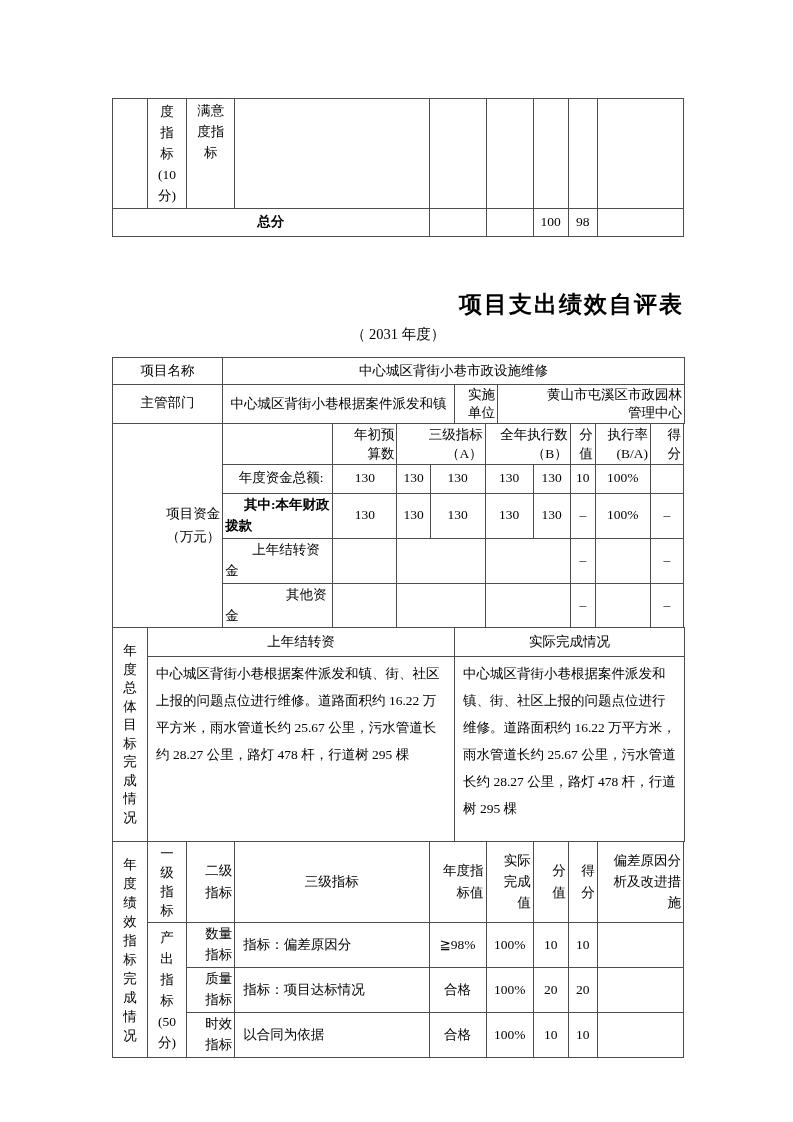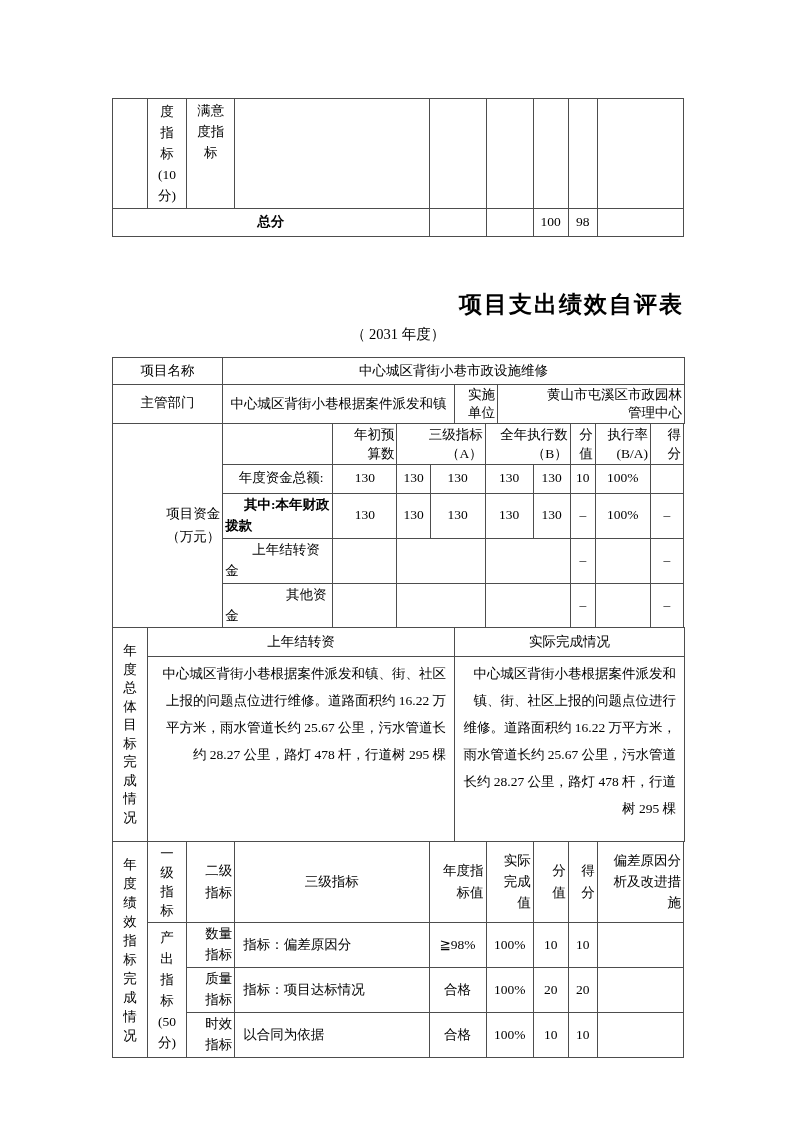--- a/index.html
+++ b/index.html
@@ -20,21 +20,21 @@
   }
   .pre { white-space:pre-line;text-align:right; }
   .bold { font-weight:bold; }
   .tL { text-align:left; }
   .vTop { vertical-align:top; }
   .vlabel { white-space:pre-line; line-height:19px; padding:2px 0; }
   .vlabel-sm { white-space:pre-line; line-height:21px; padding:2px 0; }
   .lh13 { line-height:1.32; }
   .lh14 { line-height:1.42; }
   .lh15 { line-height:1.55; }
-  .goal-text { text-align:right; vertical-align:top; line-height:27px; padding:3px 8px 3px 8px; }
+  .goal-text { text-align:left; vertical-align:top; line-height:27px; padding:3px 8px 3px 8px; }
   .indent1 { text-indent:1em; }
   .indent14 { text-indent:1.4em;font-weight:bold; }
   .indent2 { text-indent:2em; }
   .indent45 { text-indent:4.5em;margin-left:35px; }
   .top-gap { margin-top:98px; }
 
   .doc-title {
     text-align:right; font-size:23px; font-weight:bold;
     letter-spacing:2px; margin:54px 0 7px 0; line-height:1.2;
   }

